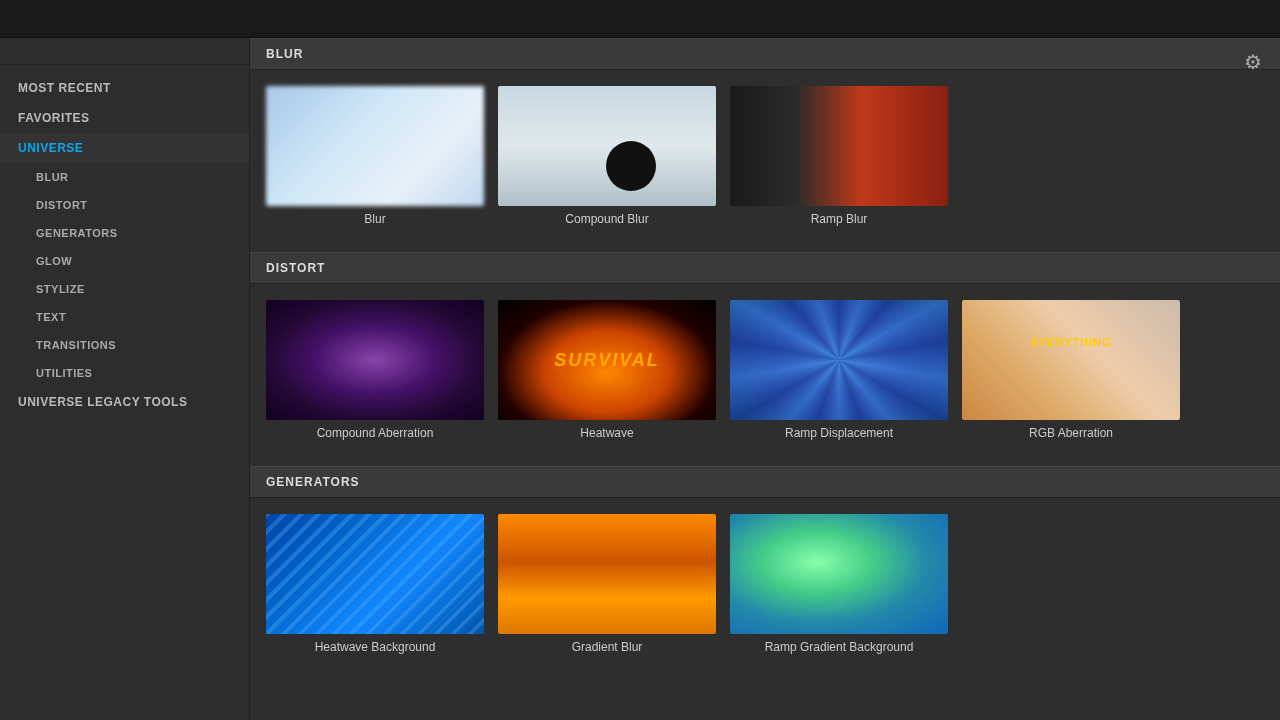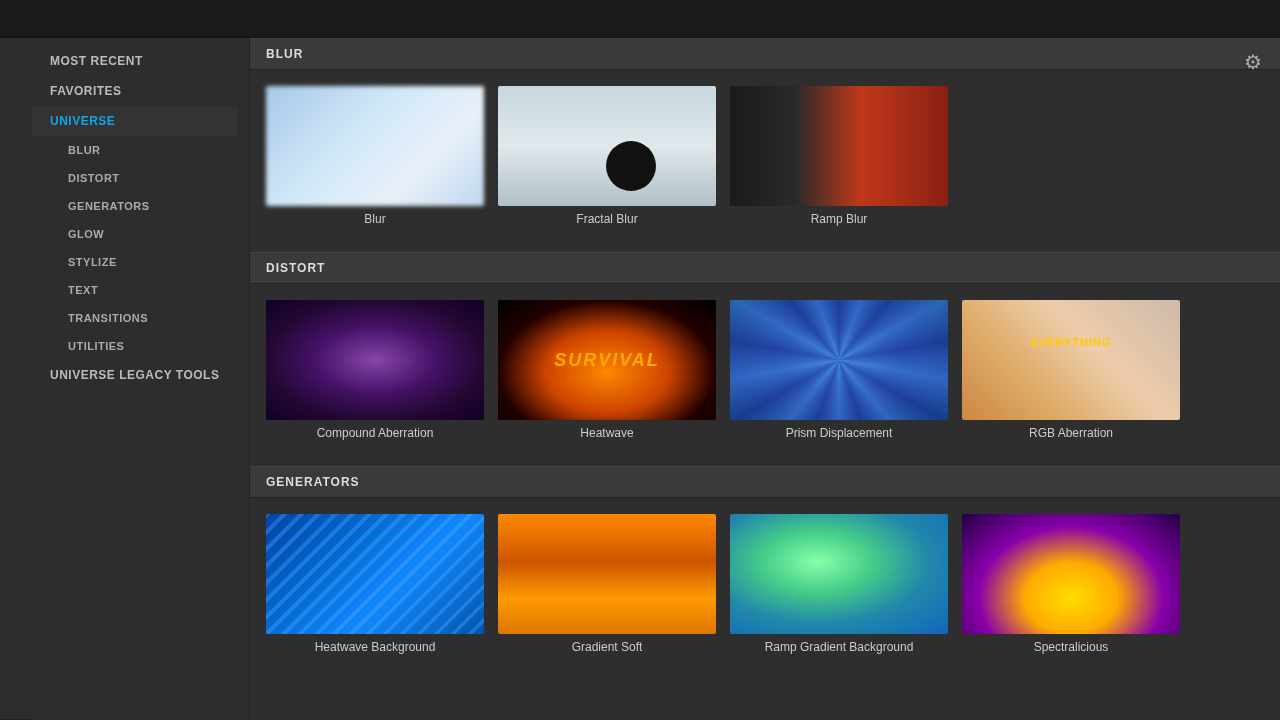--- a/index.html
+++ b/index.html
@@ -32,21 +32,21 @@
       flex: 1;
       overflow: hidden;
     }
 
     
     .sidebar {
       width: 250px;
       background: #2d2d2d;
       flex-shrink: 0;
       display: flex;
-      flex-direction: row;
+      flex-direction: column;
       overflow-y: auto;
       border-right: 1px solid #222;
     }
     .sidebar-logo {
       padding: 14px 16px 12px;
       border-bottom: 1px solid #222;
     }
     .logo-text {
       font-size: 22px;
       font-weight: bold;
@@ -273,65 +273,61 @@
     <button class="settings-btn">⚙</button>
   <div class="section">
         <div class="section-header">BLUR</div>
         <div class="section-items">
           <div class="plugin-card">
             <div class="plugin-thumb thumb-blur"></div>
             <div class="plugin-label">Blur</div>
           </div>
           <div class="plugin-card">
             <div class="plugin-thumb thumb-compound-blur"></div>
-            <div class="plugin-label">Fractal Blur</div>
+            <div class="plugin-label">Compound Blur</div>
           </div>
           <div class="plugin-card">
             <div class="plugin-thumb thumb-spot-blur"></div>
             <div class="plugin-label">Ramp Blur</div>
           </div>
         </div>
       </div>
       <div class="section">
         <div class="section-header">DISTORT</div>
         <div class="section-items">
           <div class="plugin-card">
             <div class="plugin-thumb thumb-chromatic"></div>
             <div class="plugin-label">Compound Aberration</div>
           </div>
           <div class="plugin-card">
             <div class="plugin-thumb thumb-heatwave"></div>
             <div class="plugin-label">Heatwave</div>
           </div>
           <div class="plugin-card">
             <div class="plugin-thumb thumb-prism"></div>
-            <div class="plugin-label">Prism Displacement</div>
+            <div class="plugin-label">Ramp Displacement</div>
           </div>
           <div class="plugin-card">
             <div class="plugin-thumb thumb-rgb"></div>
             <div class="plugin-label">RGB Aberration</div>
           </div>
         </div>
       </div>
       <div class="section">
         <div class="section-header">GENERATORS</div>
         <div class="section-items">
           <div class="plugin-card">
             <div class="plugin-thumb thumb-fractal"></div>
             <div class="plugin-label">Heatwave Background</div>
           </div>
           <div class="plugin-card">
             <div class="plugin-thumb thumb-gradient-ramp"></div>
-            <div class="plugin-label">Gradient Soft</div>
+            <div class="plugin-label">Gradient Blur</div>
           </div>
           <div class="plugin-card">
             <div class="plugin-thumb thumb-soft-gradient"></div>
             <div class="plugin-label">Ramp Gradient Background</div>
-          </div>
-          <div class="plugin-card">
-            <div class="plugin-thumb thumb-spectralicious"></div>
-            <div class="plugin-label">Spectralicious</div>
           </div>
         </div>
       </div>
     </div>
 
 </div>
 
 </body></html>

